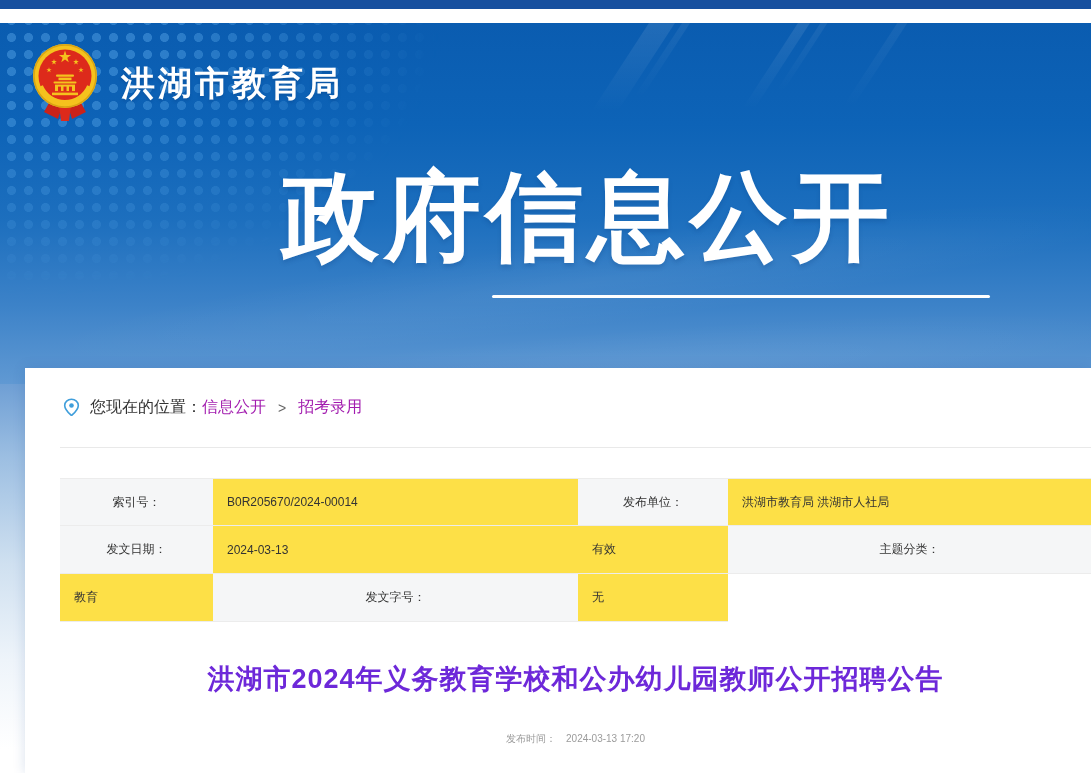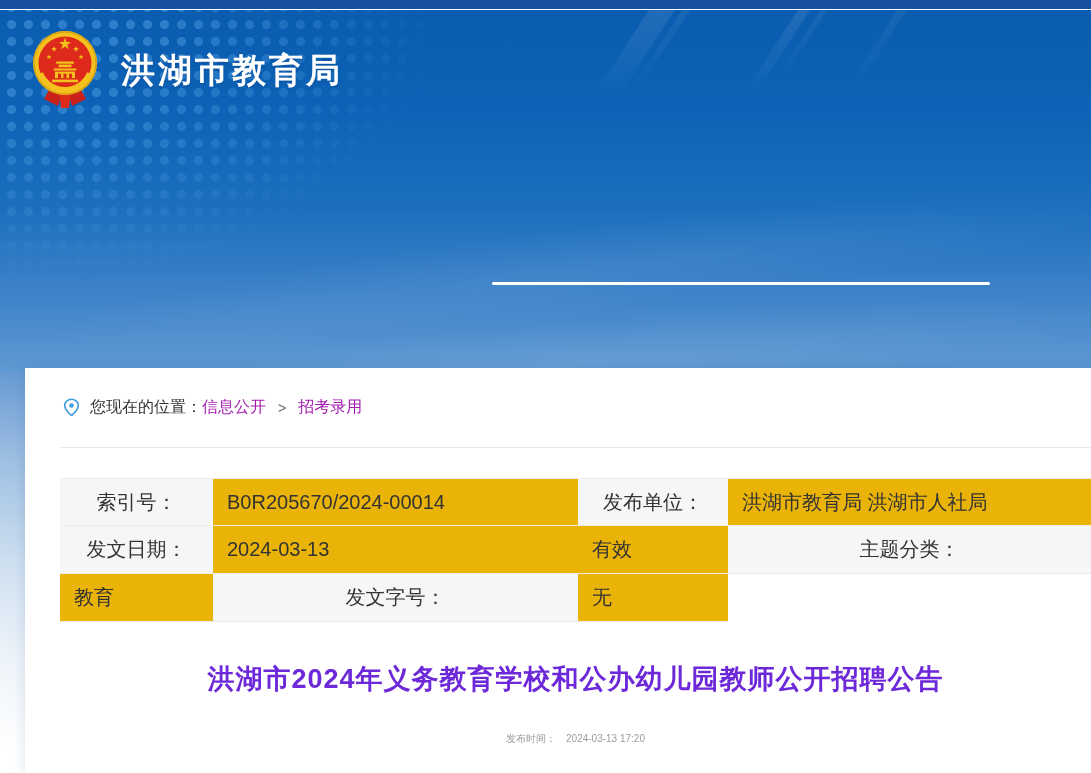--- a/index.html
+++ b/index.html
@@ -8,21 +8,21 @@
   .screen {
     position:relative; width:1091px; height:773px; overflow:hidden;
     background:#ffffff; margin:0 auto;
   }
 
   
   .topstrip { position:absolute; left:0; top:0; width:100%; height:9px; background:#17509f; z-index:3; }
 
   
   .banner {
-    position:absolute; left:0; top:10px; width:100%; height:361px; z-index:2;
+    position:absolute; left:0; top:23px; width:100%; height:361px; z-index:2;
     background:linear-gradient(180deg,#0a5cb0 0%, #0d63b7 28%, #1d6fbe 55%, #3c82c8 78%, #6099d3 100%);
     overflow:hidden;
     padding-left:40px;
   }
   .dots {
     position:absolute; inset:0;
     background-image:radial-gradient(circle, rgba(98,176,240,0.40) 0 4.2px, rgba(98,176,240,0) 4.8px);
     background-size:17px 17px; background-position:3px 6px;
     -webkit-mask-image:radial-gradient(ellipse 500px 340px at 40px 0px, #000 25%, rgba(0,0,0,0.45) 58%, transparent 80%);
             mask-image:radial-gradient(ellipse 500px 340px at 40px 0px, #000 25%, rgba(0,0,0,0.45) 58%, transparent 80%);
@@ -67,24 +67,24 @@
   }
 
   .breadcrumb { position:absolute; left:38px; top:29px; display:flex; align-items:center; font-size:16px; color:#333; }
   .breadcrumb .pin { width:17px; height:19px; margin-right:10px; flex:none; }
   .bc-link { color:#a21caf; cursor:pointer; }
   .bc-sep { color:#666; margin:0 12px; font-size:14px; }
   .bc-divider { position:absolute; left:35px; right:0; top:79px; height:1px; background:#e9e9e9; }
 
   
   .meta-table { position:absolute; left:35px; right:0; top:110px; display:grid; grid-template-columns:153px 365px 150px 1fr; }
-  .meta-table .cell { height:48px; display:flex; align-items:center; font-size:20px; color:#333; border-bottom:1px solid #ececec; }
+  .meta-table .cell { height:48px; display:flex; align-items:center; font-size:12px; color:#333; border-bottom:1px solid #ececec; }
   .meta-table .row1 { border-top:1px solid #ececec; }
   .cell-label { background:#f5f6f7; justify-content:center; }
-  .cell-value { background:#eab308; padding-left:14px; }
+  .cell-value { background:#fde047; padding-left:14px; }
 
   .article-title {
     position:absolute; left:35px; right:0; top:293px; text-align:center;
     font-size:27px; font-weight:700; color:#6d28d9; letter-spacing:1px; line-height:36px;
   }
   .pub-time { position:absolute; left:35px; right:0; top:364px; text-align:center; font-size:10px; color:#9b9b9b; }
   .pub-time .pt-label { margin-right:10px; }
 </style>
 </head>
 <body>
@@ -126,20 +126,21 @@
         <rect x="28" y="43.6" width="20" height="6.5" fill="#f5c21d"></rect>
         <rect x="31" y="45.6" width="3" height="4.5" fill="#dd2a1b"></rect>
         <rect x="36.5" y="45.6" width="3" height="4.5" fill="#dd2a1b"></rect>
         <rect x="42" y="45.6" width="3" height="4.5" fill="#dd2a1b"></rect>
         <rect x="25" y="51.6" width="26" height="2.6" fill="#f5c21d"></rect>
         <path d="M14 45 A26 26 0 0 0 62 45" fill="none" stroke="#f5c21d" stroke-width="4"></path>
       </svg>
       <div class="org-name">洪湖市教育局</div>
     </div>
 
+    <div class="banner-title">政府信息公开</div>
     <div class="banner-underline"></div>
   </div>
 
   <div class="bg-lower"></div>
 
   <div class="card">
 
     <div class="breadcrumb">
       <svg class="pin" viewBox="0 0 17 19">
         <path d="M8.5 1.3 C4.6 1.3 1.7 4.1 1.7 7.4 C1.7 11.3 5.9 15.1 7.8 16.9 C8.2 17.3 8.8 17.3 9.2 16.9 C11.1 15.1 15.3 11.3 15.3 7.4 C15.3 4.1 12.4 1.3 8.5 1.3 Z" fill="none" stroke="#3f9edb" stroke-width="1.6"></path>

